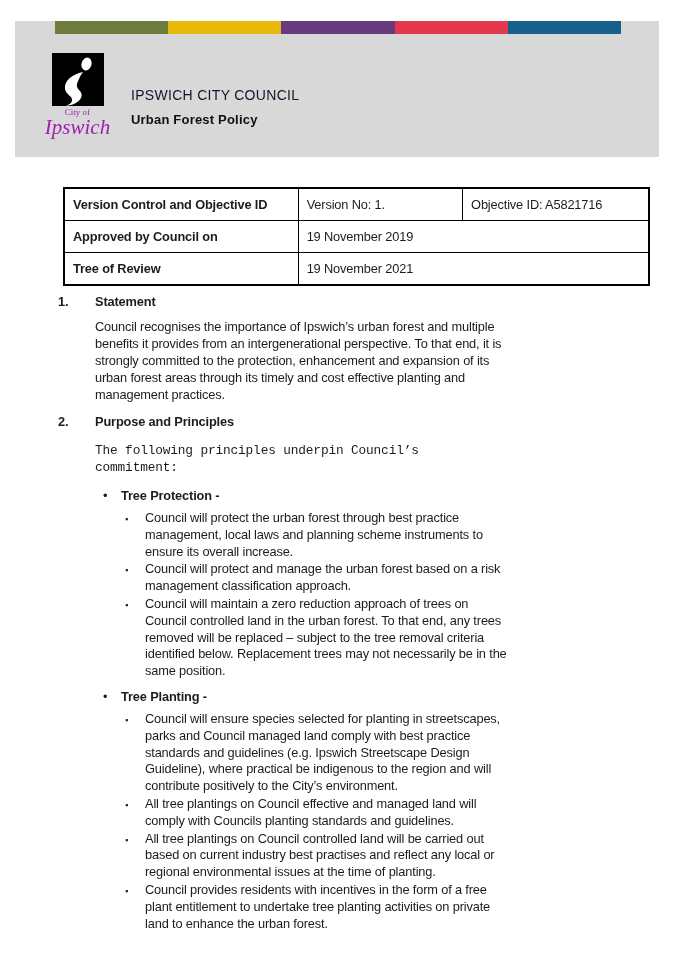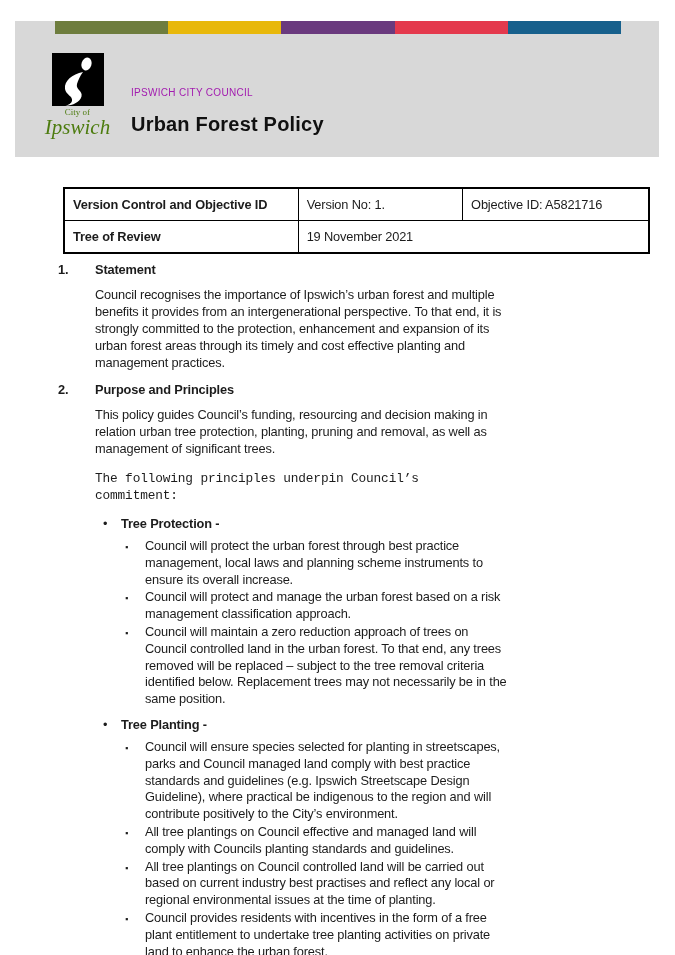--- a/index.html
+++ b/index.html
@@ -8,28 +8,28 @@
     font-family:"Liberation Sans", sans-serif;
     color:#1c1c1c;
   }
   .page { position:relative; width:675px; height:955px; overflow:hidden; background:#fff; }
 
   
   .banner { position:absolute; left:15px; top:21px; width:644px; height:136px; background:#d8d8d8; }
   .stripe { position:absolute; left:40px; top:0; width:566px; height:13px; display:flex; }
   .stripe .seg { flex:1; }
 
-  .logo { position:absolute; left:25px; top:32px; width:75px; text-align:center; color:#4d7c0f; }
+  .logo { position:absolute; left:25px; top:32px; width:75px; text-align:center; color:#a21caf; }
   .logo-square { width:52px; height:53px; background:#000; margin:0 auto; }
   .logo-cityof { font-family:"Liberation Serif", serif; font-size:9px; line-height:9px; margin-top:2px; }
   .logo-city   { font-family:"Liberation Serif", serif; font-size:21px; line-height:20px;font-style:italic; }
 
   .titles { position:absolute; left:116px; top:66px; }
-  .org { font-size:10px; letter-spacing:0.3px; color:#a21caf; }
-  .doc-title { font-size:20px; font-weight:700; margin-top:15px; letter-spacing:0.2px; color:#101010; }
+  .org { font-size:14px; letter-spacing:0.3px; color:#0f172a; }
+  .doc-title { font-size:13px; font-weight:700; margin-top:9px; letter-spacing:0.2px; color:#101010; }
 
   
   .doc-body { position:absolute; top:187px; left:0; width:546px; font-size:12.8px; letter-spacing:-0.15px; }
 
   table.vtable { border-collapse:collapse; margin-left:63px; width:587px; border:2px solid #000; }
   table.vtable td { border:1px solid #000; padding:6px 8px; height:19px; vertical-align:middle; font-size:12.8px; }
   td.bold { font-weight:700; }
 
   .sec-head { display:flex; margin-left:58px; font-weight:700; }
   .sec-1 { margin-top:8px; }
@@ -88,37 +88,40 @@
           <col style="width:165px">
           <col style="width:187px">
         </colgroup>
       <tbody>
           <tr>
         <td class="bold">Version Control and Objective ID</td>
         <td>Version No: 1.</td>
         <td>Objective ID: A5821716</td>
       </tr>
       <tr>
+        <td class="bold">Approved by Council  on</td>
+        <td colspan="2">19 November 2019</td>
+      </tr>
+      <tr>
         <td class="bold">Tree of Review</td>
         <td colspan="2">19 November 2021</td>
       </tr>
     </tbody>
       </table>
 
     <div class="sec-head sec-1">
       <span class="sec-num">1.</span>
       <span>Statement</span>
     </div>
     <p class="para">Council recognises the importance of Ipswich’s urban forest and multiple benefits it provides from an intergenerational perspective. To that end, it is strongly committed to the protection, enhancement and expansion of its urban forest areas through its timely and cost effective planting and management practices.</p>
 
     <div class="sec-head sec-2">
       <span class="sec-num">2.</span>
       <span>Purpose and Principles</span>
     </div>
-    <p class="para">This policy guides Council’s funding, resourcing and decision making in relation urban tree protection, planting, pruning and removal, as well as management of significant trees.</p>
     <p class="para intro">The following principles underpin Council’s commitment:</p>
 
     <div class="p-head">
       <span class="p-bullet">•</span>
       <span class="p-title">Tree Protection -</span>
     </div>
     <div class="sub first">
       <span class="sub-marker">▪</span>
       <span class="sub-text">Council will protect the urban forest through best practice management, local laws and planning scheme instruments to ensure its overall increase.</span>
     </div>

